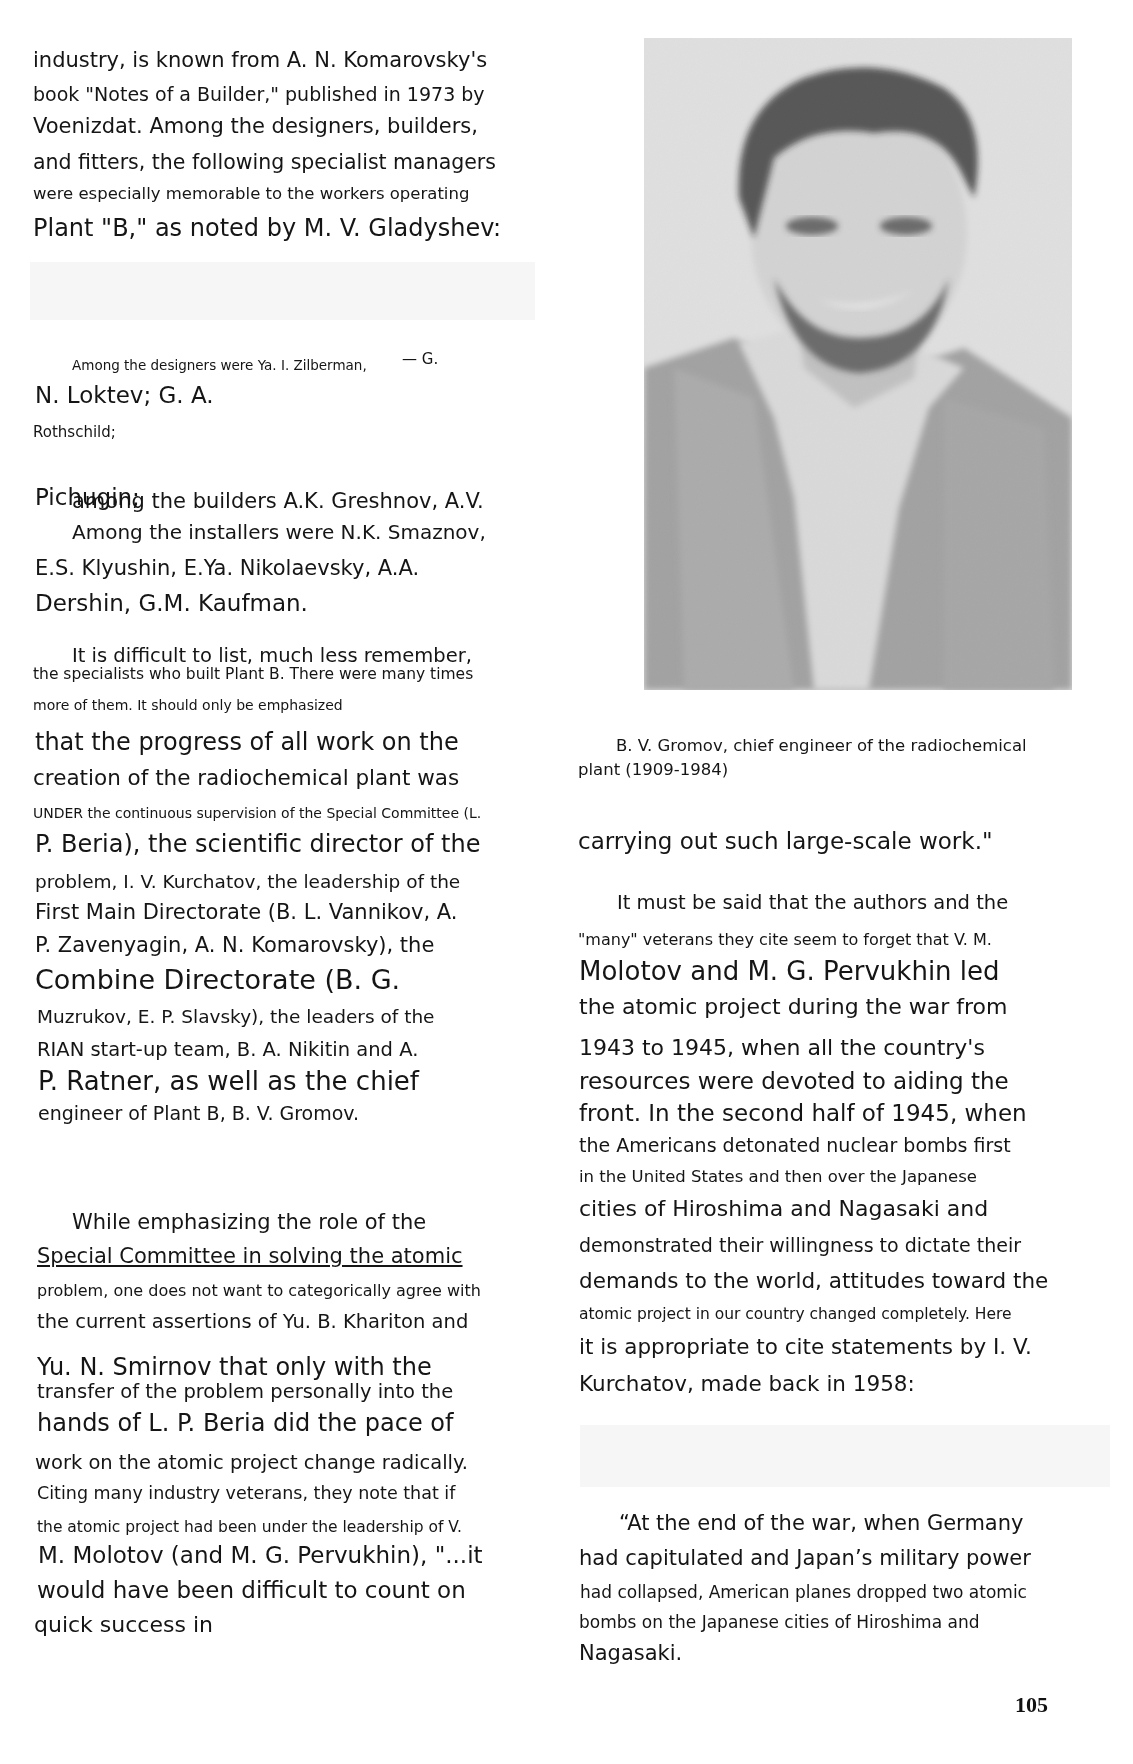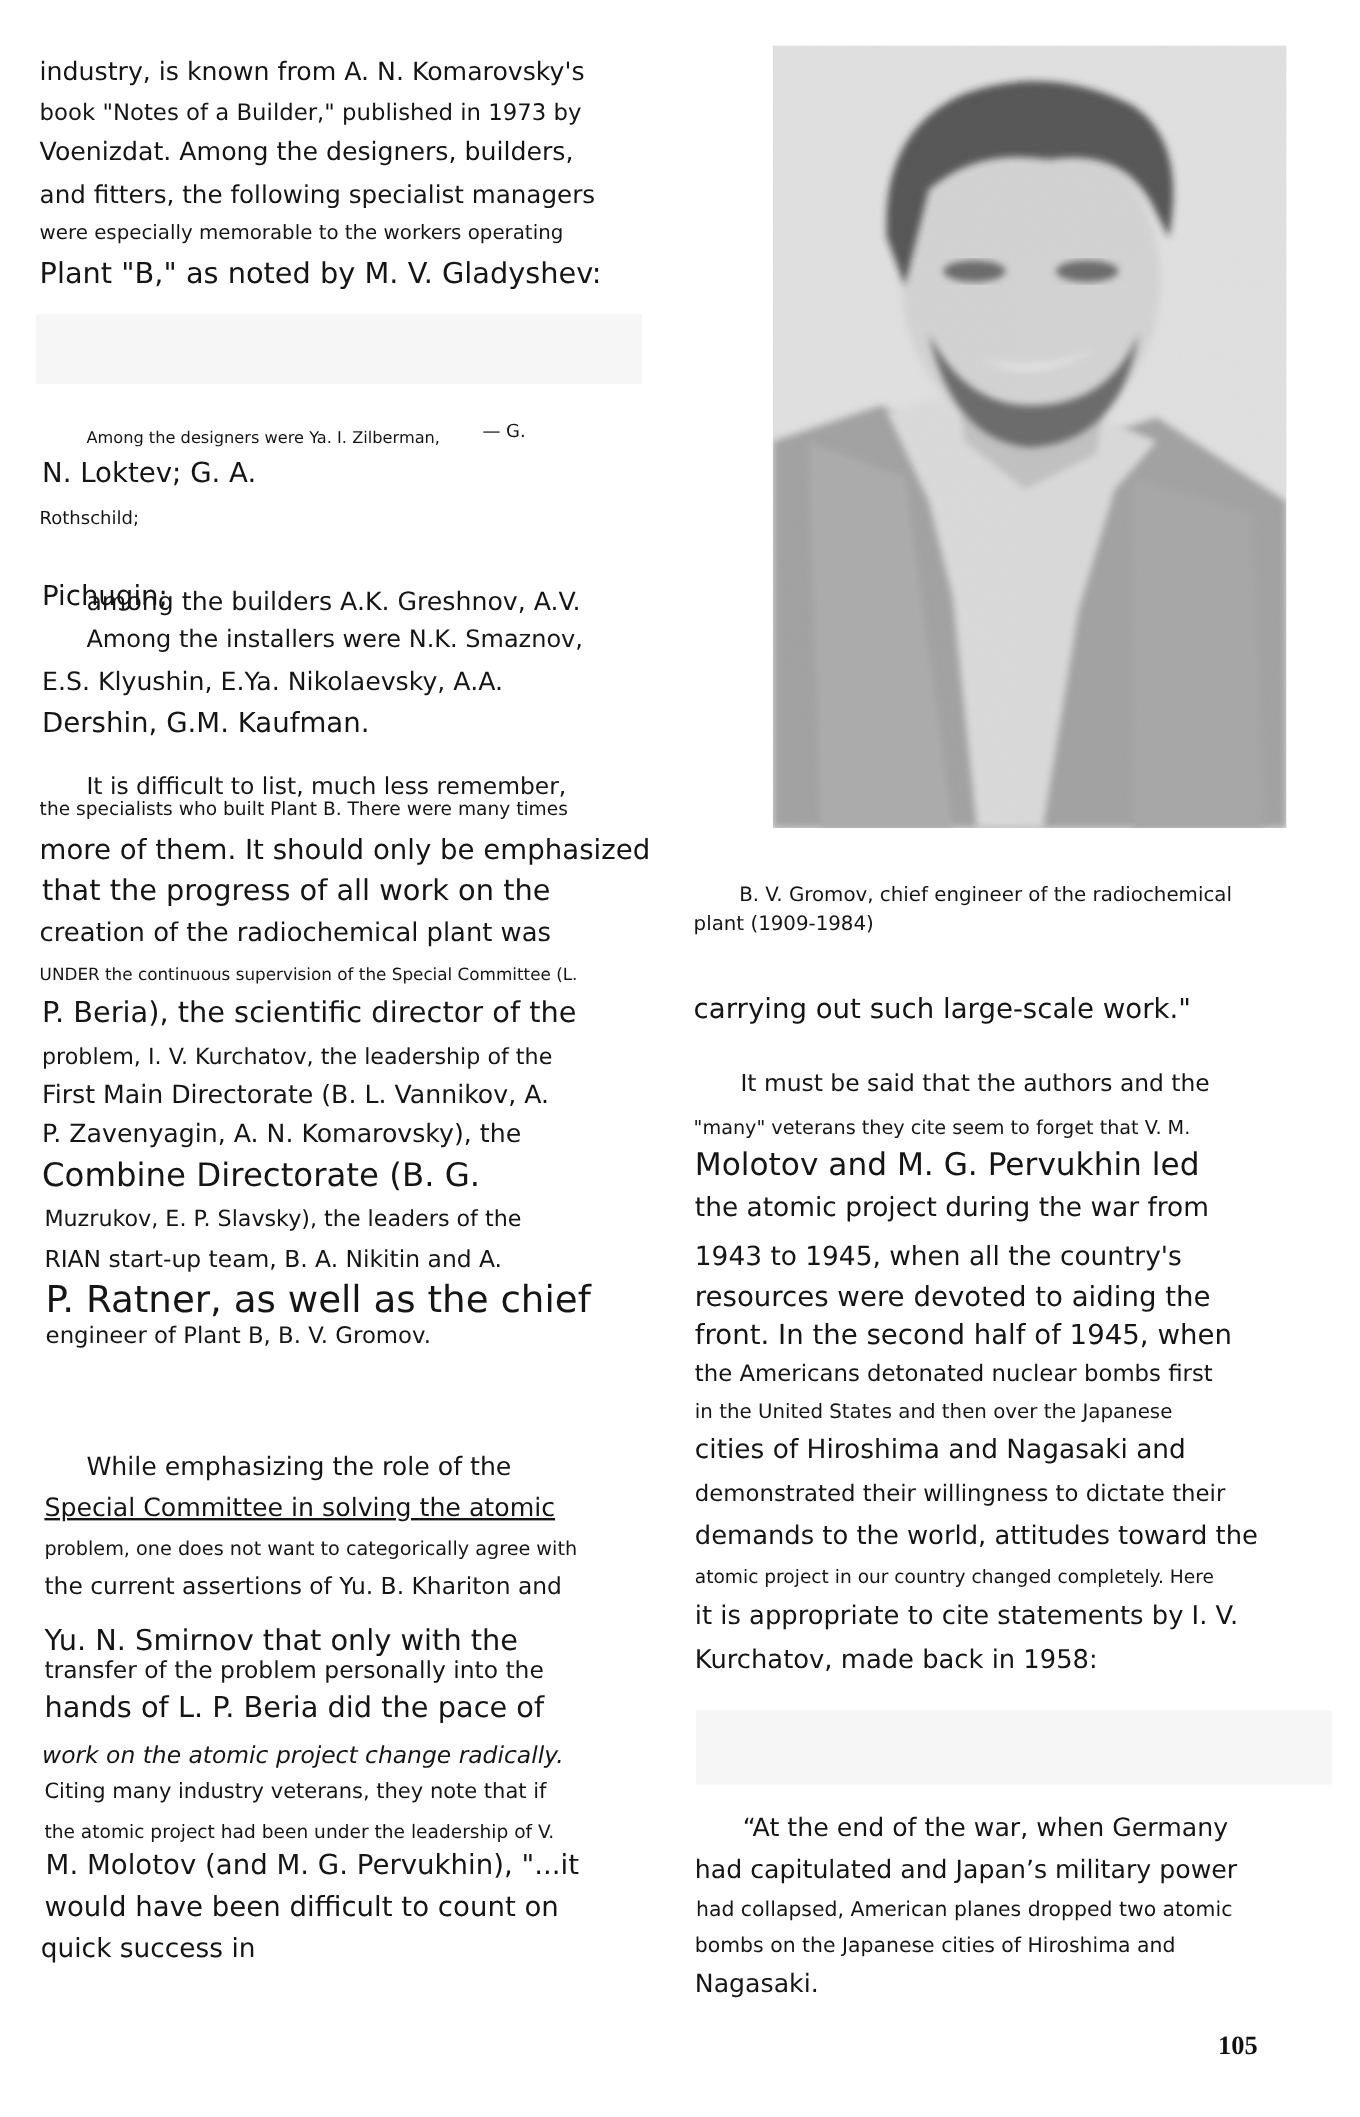--- a/index.html
+++ b/index.html
@@ -34,42 +34,42 @@
   <div class="ln" style="left:35px;top:384px;font-size:23px;">N. Loktev; G. A.</div>
   <div class="ln" style="left:33px;top:425px;font-size:15px;">Rothschild;</div>
 
   <div class="ln" style="left:72px;top:455px;font-size:21px;margin-top:36px;">among the builders A.K. Greshnov, A.V.</div>
   <div class="ln" style="left:35px;top:486px;font-size:23px;">Pichugin;</div>
   <div class="ln" style="left:72px;top:522px;font-size:20px;">Among the installers were N.K. Smaznov,</div>
   <div class="ln" style="left:35px;top:558px;font-size:21px;">E.S. Klyushin, E.Ya. Nikolaevsky, A.A.</div>
   <div class="ln" style="left:35px;top:592px;font-size:23px;">Dershin, G.M. Kaufman.</div>
   <div class="ln" style="left:72px;top:646px;font-size:19.5px;">It is difficult to list, much less remember,</div>
   <div class="ln" style="left:33px;top:667px;font-size:15.5px;">the specialists who built Plant B. There were many times</div>
-  <div class="ln" style="left:33px;top:698px;font-size:23px;">more of them. It should only be emphasized</div>
+  <div class="ln" style="left:33px;top:698px;font-size:14px;">more of them. It should only be emphasized</div>
   <div class="ln" style="left:35px;top:730px;font-size:24px;">that the progress of all work on the</div>
   <div class="ln" style="left:33px;top:767px;font-size:21.5px;">creation of the radiochemical plant was</div>
   <div class="ln" style="left:33px;top:806px;font-size:14px;">UNDER the continuous supervision of the Special Committee (L.</div>
   <div class="ln" style="left:35px;top:832px;font-size:24px;">P. Beria), the scientific director of the</div>
   <div class="ln" style="left:35px;top:873px;font-size:18.5px;">problem, I. V. Kurchatov, the leadership of the</div>
   <div class="ln" style="left:35px;top:902px;font-size:21px;">First Main Directorate (B. L. Vannikov, A.</div>
   <div class="ln" style="left:35px;top:935px;font-size:21px;">P. Zavenyagin, A. N. Komarovsky), the</div>
   <div class="ln" style="left:35px;top:966px;font-size:27px;">Combine Directorate (B. G.</div>
   <div class="ln" style="left:37px;top:1008px;font-size:18.5px;">Muzrukov, E. P. Slavsky), the leaders of the</div>
   <div class="ln" style="left:37px;top:1040px;font-size:19.5px;">RIAN start-up team, B. A. Nikitin and A.</div>
-  <div class="ln" style="left:38px;top:1068px;font-size:31px;">P. Ratner, as well as the chief</div>
+  <div class="ln" style="left:38px;top:1068px;font-size:26px;">P. Ratner, as well as the chief</div>
   <div class="ln" style="left:38px;top:1104px;font-size:19px;">engineer of Plant B, B. V. Gromov.</div>
 
   <div class="ln" style="left:72px;top:1212px;font-size:21px;">While emphasizing the role of the</div>
   <div class="ln" style="left:37px;top:1246px;font-size:21px;text-decoration:underline;">Special Committee in solving the atomic</div>
   <div class="ln" style="left:37px;top:1283px;font-size:16px;">problem, one does not want to categorically agree with</div>
   <div class="ln" style="left:37px;top:1312px;font-size:19.5px;">the current assertions of Yu. B. Khariton and</div>
   <div class="ln" style="left:37px;top:1343px;font-size:24px;margin-top:12px;">Yu. N. Smirnov that only with the</div>
   <div class="ln" style="left:37px;top:1382px;font-size:19.5px;">transfer of the problem personally into the</div>
   <div class="ln" style="left:37px;top:1411px;font-size:24px;">hands of L. P. Beria did the pace of</div>
-  <div class="ln" style="left:35px;top:1453px;font-size:19.5px;font-style:italic;">work on the atomic project change radically.</div>
+  <div class="ln" style="left:35px;top:1453px;font-size:19.5px;">work on the atomic project change radically.</div>
   <div class="ln" style="left:37px;top:1485px;font-size:17.5px;">Citing many industry veterans, they note that if</div>
   <div class="ln" style="left:37px;top:1520px;font-size:15.5px;">the atomic project had been under the leadership of V.</div>
   <div class="ln" style="left:38px;top:1544px;font-size:23px;">M. Molotov (and M. G. Pervukhin), "...it</div>
   <div class="ln" style="left:37px;top:1579px;font-size:23px;">would have been difficult to count on</div>
   <div class="ln" style="left:34px;top:1614px;font-size:22px;">quick success in</div>
 </div>
 
 <div class="photo" title="Portrait photograph of B. V. Gromov">
   <svg width="428" height="652" viewBox="0 0 428 652">
     <defs>

